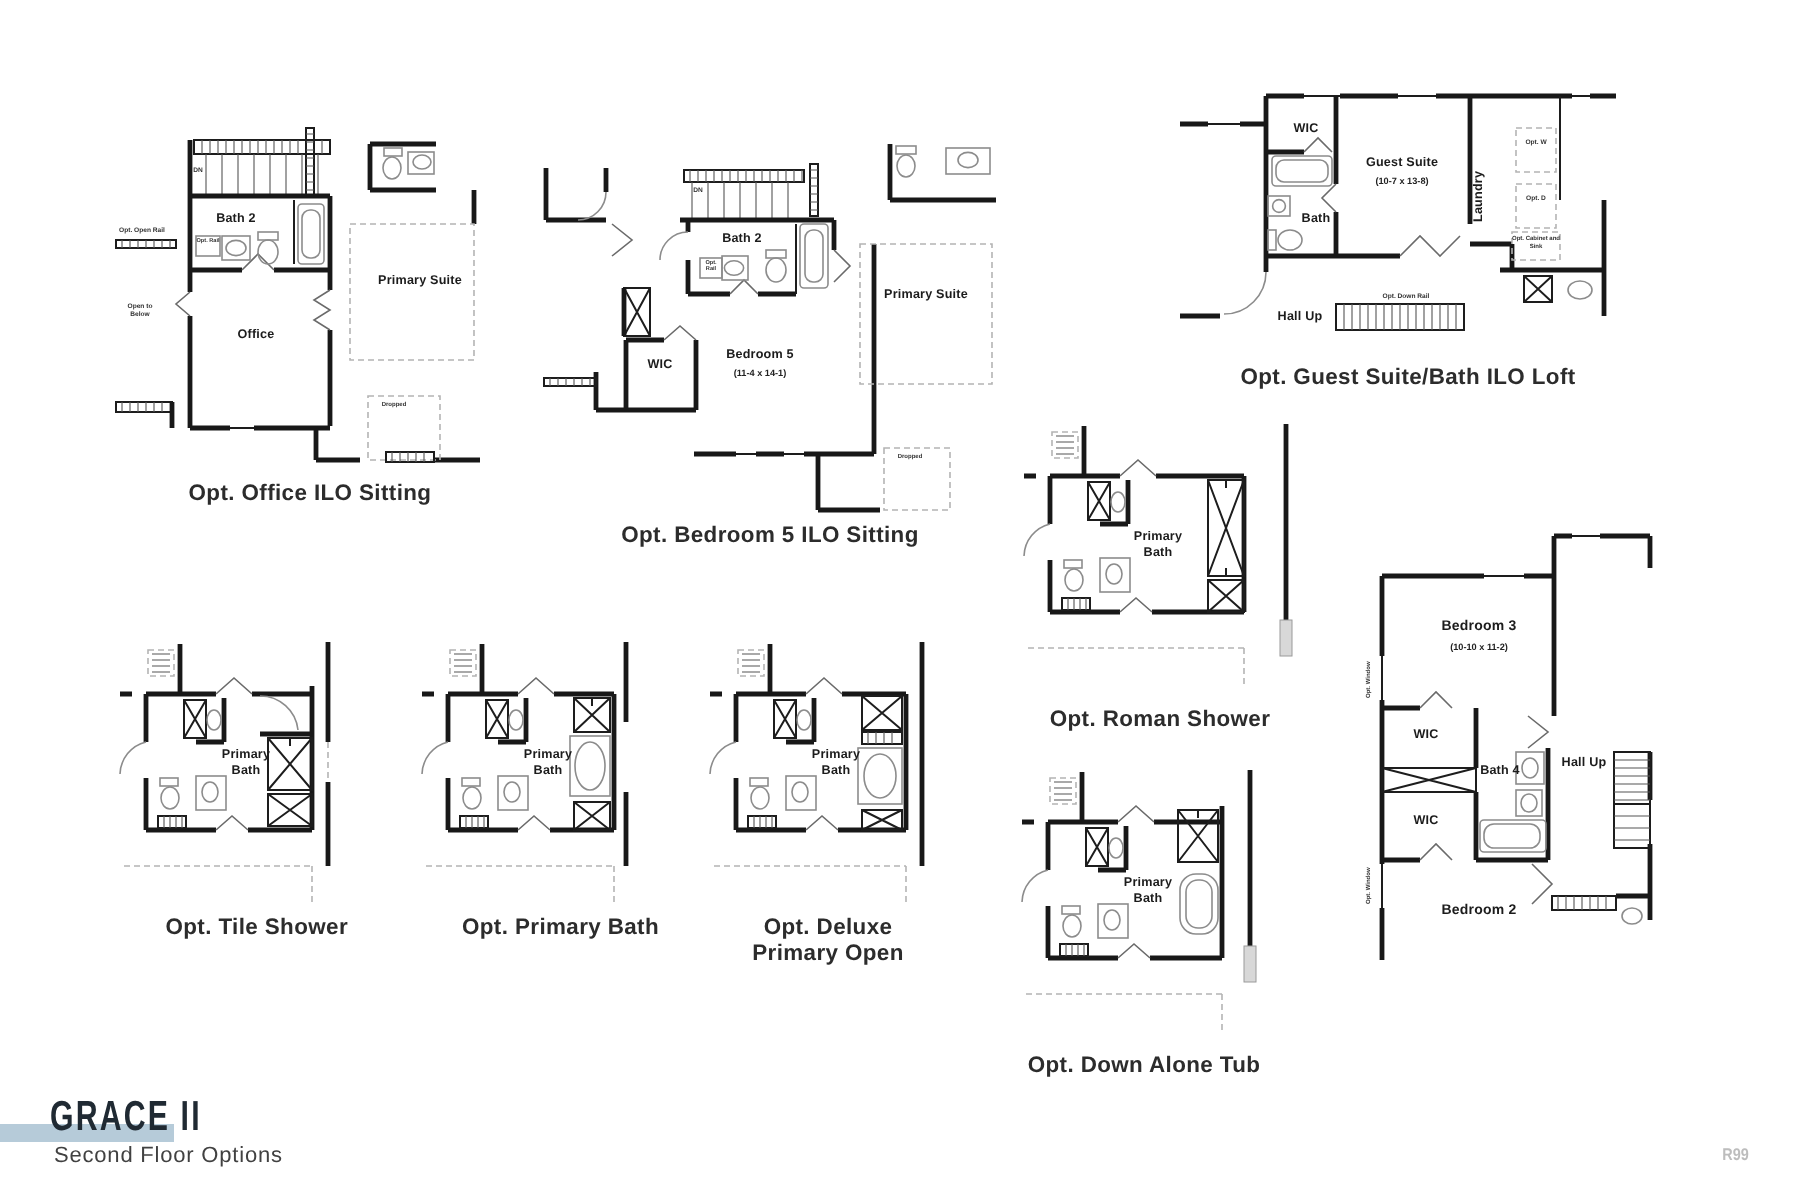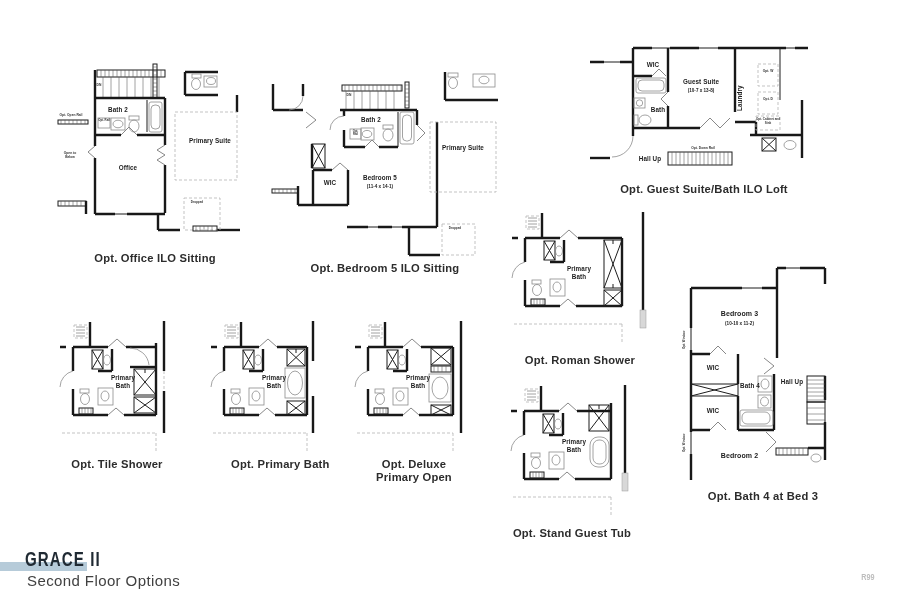--- a/index.html
+++ b/index.html
@@ -21,21 +21,21 @@
   .dim{position:absolute;font-weight:700;color:#222;font-size:4.6px;line-height:1.2;text-align:center;}
   .tiny{position:absolute;font-weight:700;color:#333;font-size:3.3px;line-height:1.25;text-align:center;}
   .vert{writing-mode:vertical-rl;transform:rotate(180deg);}
   .cap{position:absolute;left:0;right:0;font-weight:700;color:#2c2c2c;font-size:11.2px;
        text-align:center;letter-spacing:.2px;line-height:1.2;white-space:nowrap;}
   .cap.wrap{white-space:normal;}
   
   #footer-bar{position:absolute;height:9px;}
   #brand{position:absolute;font-weight:700;font-size:21px;color:#202a33;letter-spacing:1.5px;
          transform:scaleX(.72);transform-origin:left bottom;}
-  #subtitle{position:absolute;font-size:15px;color:#414141;letter-spacing:.4px;}
+  #subtitle{position:absolute;font-size:11px;color:#414141;letter-spacing:.4px;}
   #pagenum{position:absolute;font-size:8.5px;color:#bdbdbd;font-weight:700;transform:scaleX(.85);}
 </style>
 </head>
 <body>
 
 <div id="page">
 
   <div class="plan" style="left:55px;top:64px;width:200px;height:200px;">
     <svg width="200" height="172" viewBox="0 0 200 172">
       <g>
@@ -92,21 +92,21 @@
       </g>
     </svg>
     <span class="lbl" style="left:44px;top:42px;width:38px;">Bath 2</span>
     <span class="lbl" style="left:48px;top:100px;width:50px;">Office</span>
     <span class="lbl" style="left:116px;top:73px;width:78px;">Primary Suite</span>
     <span class="tiny" style="left:0px;top:49px;width:32px;">Opt. Open Rail</span>
     <span class="tiny" style="left:4px;top:87px;width:22px;">Open to Below</span>
     <span class="tiny" style="left:43px;top:55px;width:12px;font-size:2.8px;">Opt. Rail</span>
     <span class="tiny" style="left:38px;top:19px;width:12px;">DN</span>
     <span class="tiny" style="left:131px;top:137px;width:22px;font-size:3px;">Dropped</span>
-    <div class="cap" style="top:188px;">Opt. Office ILO Sitting</div>
+    <div class="cap" style="top:177px;">Opt. Office ILO Sitting</div>
   </div>
 
   <div class="plan" style="left:270px;top:72px;width:230px;height:206px;">
     <svg width="230" height="186" viewBox="0 0 230 186">
       <g>
         <rect class="t" x="72" y="13" width="60" height="6"></rect>
         <path class="h" d="M75 13V19M79 13V19M83 13V19M87 13V19M91 13V19M95 13V19M99 13V19M103 13V19M107 13V19M111 13V19M115 13V19M119 13V19M123 13V19M127 13V19M131 13V19"></path>
         <path class="h" d="M76 19V38M84 19V38M92 19V38M100 19V38M108 19V38M116 19V38M124 19V38"></path>
         <rect class="t" x="135" y="10" width="4" height="26"></rect>
         <path class="h" d="M135 13H139M135 17H139M135 21H139M135 25H139M135 29H139M135 33H139"></path>
@@ -316,21 +316,21 @@
         <path class="t" d="M85 48 V52"></path>
         <rect class="t" x="74" y="76" width="22" height="16"></rect>
         <path class="t" d="M74 76 L96 92 M96 76 L74 92"></path>
       </g>
       <g>
         <path class="d" d="M2 112 H96 M96 112 V132"></path>
         <path class="d" d="M104 50 V70"></path>
       </g>
     </svg>
     <span class="lbl" style="left:46px;top:53px;width:34px;">Primary Bath</span>
-    <div class="cap" style="top:137px;">Opt. Tile Shower</div>
+    <div class="cap" style="top:137px;text-align:right;">Opt. Tile Shower</div>
   </div>
 
   <div class="plan" style="left:211px;top:321px;width:112px;height:166px;">
     <svg width="112" height="140" viewBox="0 0 112 140">
       <g>
         <path class="w" d="M30 1 V26"></path>
         <path class="w" d="M0 26 H6 M13 26 H48 M66 26 H96"></path>
         <path class="w" d="M13 26 V50 M13 68 V94"></path>
         <path class="w" d="M52 28 V50 M38 50 H52"></path>
         <path class="w" d="M13 94 H48 M64 94 H96"></path>
@@ -460,21 +460,21 @@
         <path class="t" d="M88 20 V24"></path>
         <rect class="f" x="79" y="52" width="19" height="30" rx="8"></rect>
         <rect class="f" x="82" y="55" width="13" height="24" rx="6"></rect>
       </g>
       <g>
         <path class="d" d="M2 112 H100 M100 112 V130"></path>
         <rect class="gr" x="111" y="88" width="6" height="18"></rect>
       </g>
     </svg>
     <span class="lbl" style="left:46px;top:53px;width:34px;">Primary Bath</span>
-    <div class="cap" style="top:142px;">Opt. Stand Guest Tub</div>
+    <div class="cap" style="top:142px;">Opt. Down Alone Tub</div>
   </div>
 
   <div class="plan" style="left:682px;top:254px;width:162px;height:252px;">
     <svg width="162" height="232" viewBox="0 0 162 232">
       <g>
         <path class="w" d="M95 14 H104 M118 14 H128 M95 14 V34"></path>
         <path class="t" d="M104 14 H118"></path>
         <path class="w" d="M9 34 H60 M80 34 H95"></path>
         <path class="t" d="M60 34 H80"></path>
         <path class="w" d="M9 34 V74 M9 96 V178 M9 200 V226"></path>
@@ -518,21 +518,20 @@
     </svg>
     <span class="lbl" style="left:20px;top:56px;width:75px;font-size:7px;">Bedroom 3</span>
     <span class="dim" style="left:20px;top:67px;width:75px;">(10-10 x 11-2)</span>
     <span class="lbl" style="left:14px;top:110px;width:34px;">WIC</span>
     <span class="lbl" style="left:14px;top:153px;width:34px;">WIC</span>
     <span class="lbl" style="left:56px;top:128px;width:24px;">Bath 4</span>
     <span class="lbl" style="left:98px;top:124px;width:24px;">Hall Up</span>
     <span class="lbl" style="left:20px;top:198px;width:75px;font-size:7px;">Bedroom 2</span>
     <span class="tiny vert" style="left:1px;top:74px;height:24px;font-size:3px;">Opt. Window</span>
     <span class="tiny vert" style="left:1px;top:177px;height:24px;font-size:3px;">Opt. Window</span>
-    <div class="cap" style="top:236px;">Opt. Bath 4 at Bed 3</div>
   </div>
 
   <div id="footer-bar" style="left: 0px; top: 562px; width: 87px; background: rgb(182, 203, 217);"></div>
   <div id="brand" style="left:25px;top:547px;">GRACE II</div>
   <div id="subtitle" style="left:27px;top:572px;">Second Floor Options</div>
   <div id="pagenum" style="left:860px;top:572px;">R99</div>
 
 </div>
 
 </body></html>

